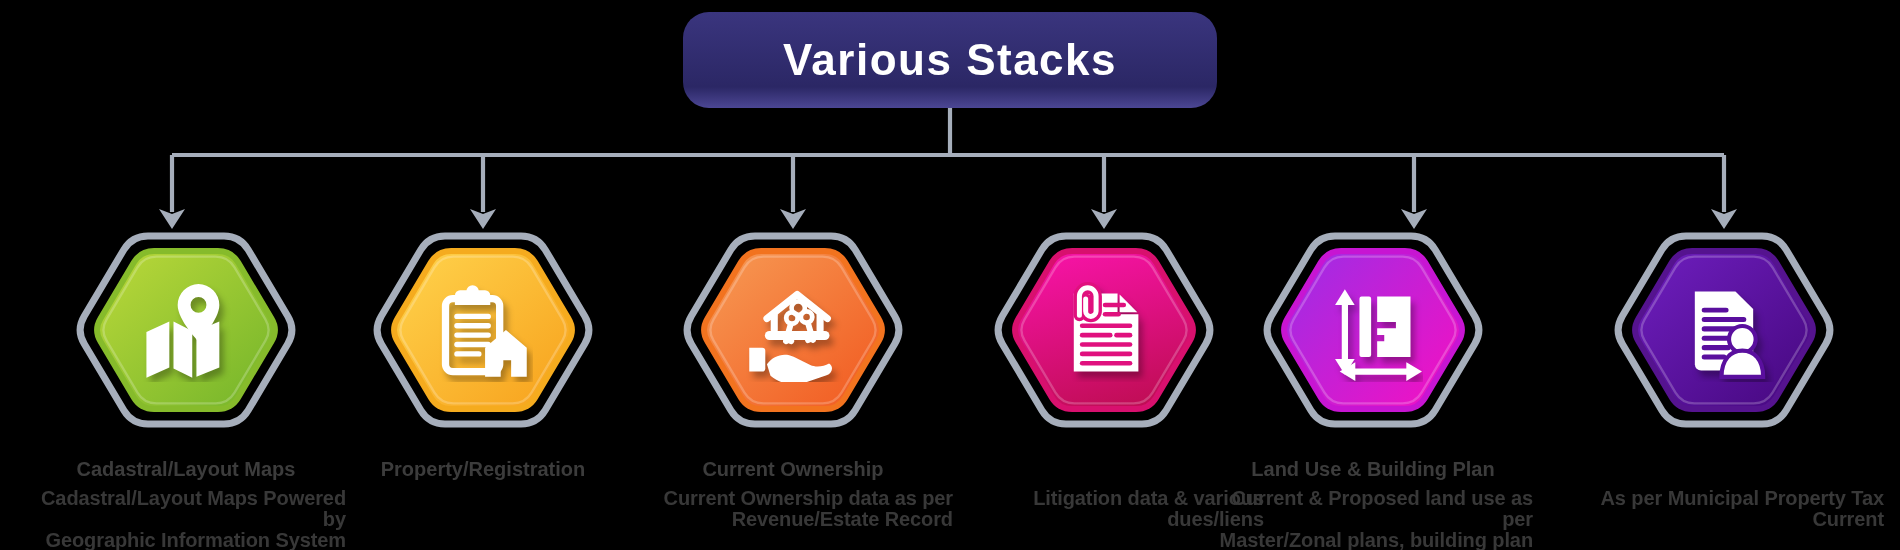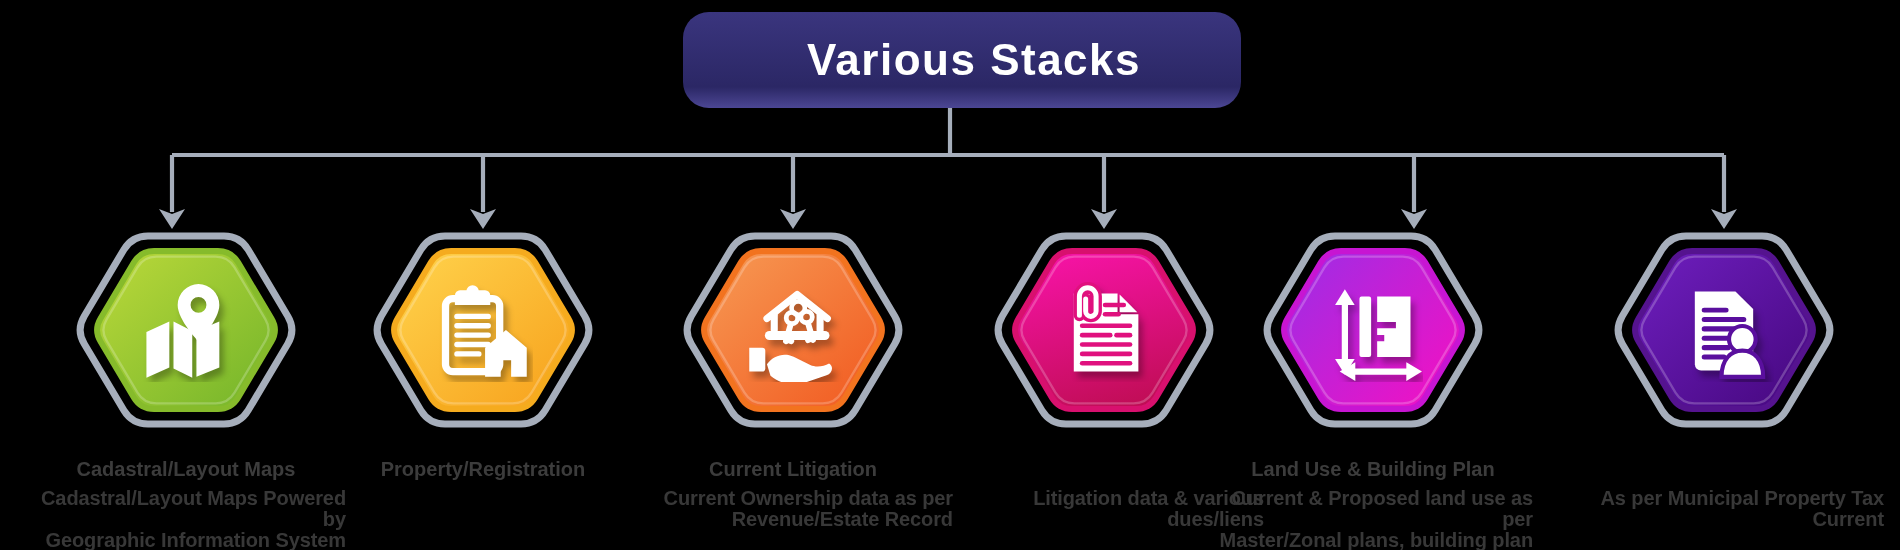--- a/index.html
+++ b/index.html
@@ -7,21 +7,20 @@
     position:relative;width:1900px;height:550px;overflow:hidden;
     background:var(--bg,#000);
     font-family:"Liberation Sans",sans-serif;
   }
   
   .title-box{
     position:absolute;left:683px;top:12px;width:534px;height:96px;
     border-radius:26px;
     background:linear-gradient(180deg,var(--tb0,#3a357e) 0%,var(--tb1,#2b2765) 78%,#4c4794 100%);
     text-align:center;
-    padding-left:24px;
   }
   .title-box .t{
     color:#fff;font-size:44px;font-weight:bold;letter-spacing:1.5px;
     line-height:96px;white-space:nowrap;
   }
   
   .connector{position:absolute;left:0;top:0;}
   .cline{stroke:var(--line,#a6aebb);stroke-width:4.2;fill:none;}
   .ahead{fill:var(--line,#a6aebb);}
   
@@ -161,21 +160,21 @@
             <path d="M22.8 20.6 L20.6 28.4"></path>
               <path d="M20.9 27.6 L23.2 28.4"></path>
             <path d="M31.3 20.1 L33.6 27.8"></path>
               <path d="M33.3 27 L31.2 27.9"></path>
           </g>
           <path fill="#fff" d="M3 31.5 h6.2 a1.5 1.5 0 0 1 1.5 1.5 v8.5 a1.5 1.5 0 0 1 -1.5 1.5 H3 Z"></path>
           <path fill="#fff" d="M11.5 39.5 c3 -4.2 8.3 -5.8 12.8 -3.6 l8 3.9 c2.6 1.2 6.4 0.8 9 -0.7 c2.4 1.5 1.6 4.6 -1.2 5.7 l-10.5 3.6 c-5.2 1.8 -11.8 0.6 -16.4 -3.4 Z"></path>
         </g>
       </svg>
     </svg>
-    <div class="label">Current Litigation</div>
+    <div class="label">Current Ownership</div>
     <div class="desc">Current Ownership data as per
 Revenue/Estate Record</div>
   </div>
 
   <div class="item" style="left:944px">
     <svg class="hex" width="224" height="200" viewBox="0 0 224 200">
       <defs>
           <linearGradient id="g3" x1="0.35" y1="0" x2="0.65" y2="1">
         <stop class="stop-from" offset="0" stop-color="#f513a4"></stop>
             <stop class="stop-to" offset="1" stop-color="#c00d55"></stop>

